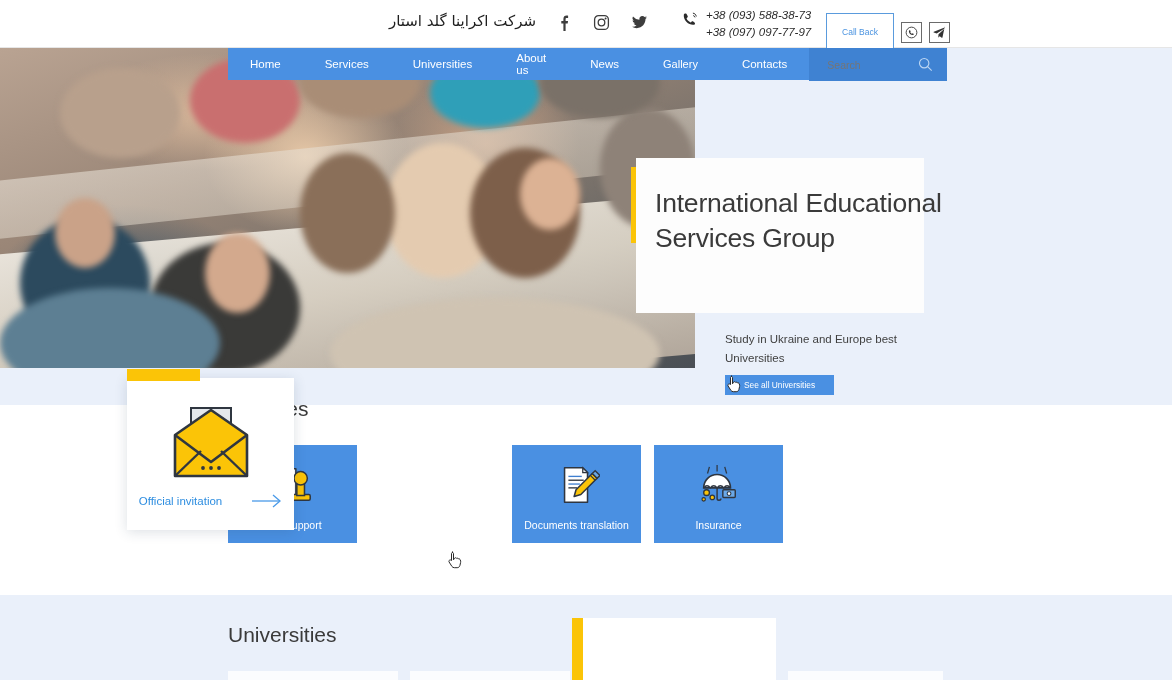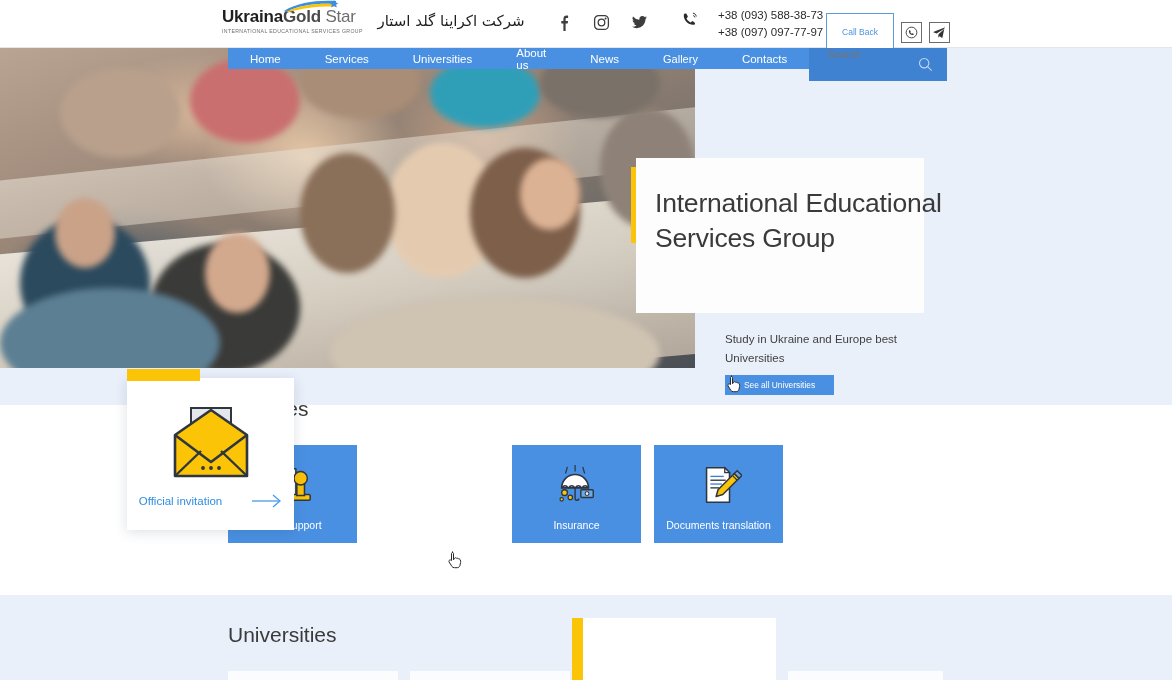--- a/index.html
+++ b/index.html
@@ -21,31 +21,31 @@
   .logo-block { position: absolute; left: 222px; top: 7px; width: 150px; }
   .logo-wordmark { font-size: 17px; line-height: 19px; letter-spacing: -0.2px; white-space: nowrap; }
   .logo-wordmark .lw-b { font-weight: bold; color: #1f1f1f; }
   .logo-wordmark .lw-g { font-weight: bold; color: #4a4a4a; }
   .logo-wordmark .lw-s { font-weight: normal; color: #6d6d6d; }
   .logo-sub { font-size: 5.2px; line-height: 6.5px; letter-spacing: 0.35px; color: #6e6e6e; margin-top: 2px; text-transform: uppercase; }
   .logo-swoosh { position: absolute; left: 62px; top: -7px; width: 58px; height: 12px; }
 
   .fa-title {
     position: absolute; left: 366px; top: 12px; width: 170px;
-    text-align: center; direction: rtl;
+    text-align: right; direction: rtl;
     font-family: "DejaVu Sans", sans-serif;
     font-size: 15px; color: #1f1f1f;
   }
 
   .socials { position: absolute; left: 555px; top: 14px; display: flex; gap: 21px; align-items: center; }
   .soc-ic { width: 17px; height: 17px; display: flex; align-items: center; justify-content: center; color: #3d3d3d; cursor: pointer; }
 
   .phones { position: absolute; left: 682px; top: 7px; width: 150px; }
   .phone-ic { position: absolute; left: 0px; top: 5px; width: 16px; height: 16px; color: #2b2b2b; }
-  .phone-line { margin-left: 36px; font-size: 11.5px; line-height: 17px; color: #2b2b2b; white-space: nowrap; }
+  .phone-line { margin-left: 24px; font-size: 11.5px; line-height: 17px; color: #2b2b2b; white-space: nowrap; font-style: italic; }
 
   .cta-group { position: absolute; left: 826px; top: 13px; display: flex; align-items: center; gap: 7px; }
   .callback-btn {
     width: 68px; height: 38px; border: 1px solid #5a9bdd; background: #fff;
     color: #4a93e0; font-size: 8.5px; display: flex; align-items: center; justify-content: center;
     cursor: pointer;
   }
   .sq-btn {
     width: 21px; height: 21px; border: 1px solid #6b6b6b; background: #fff;
     display: flex; align-items: center; justify-content: center; cursor: pointer; color: #333;
@@ -139,31 +139,20 @@
   .ug2 { left: 410px; width: 160px; }
   .ug3 { left: 788px; width: 155px; }
 </style>
 </head>
 <body>
 
 <div class="page">
 
   <div class="topbar">
 
-    <div class="logo-block">
-      <svg class="logo-swoosh" viewBox="0 0 58 12">
-        <path d="M0 11 C14 2, 34 0, 52 1 L52 4 C34 3, 15 5, 2 12 Z" fill="#3a8fe0"></path>
-        <path d="M2 12 C15 5, 34 3, 52 4 L52 6.5 C34 6, 16 8, 4 12.5 Z" fill="#fbc407"></path>
-        <path d="M50 0 l1.4 2.6 2.9 .3 -2.2 1.9 .7 2.8 -2.8-1.6 -2.8 1.6 .7-2.8 -2.2-1.9 2.9-.3z" fill="#3a8fe0"></path>
-      </svg>
-      <div class="logo-wordmark">
-        <span class="lw-b">Ukraina</span><span class="lw-g">Gold</span><span class="lw-s"> Star</span>
-      </div>
-      <div class="logo-sub">International Educational Services Group</div>
-    </div>
 
     <div class="fa-title">شرکت اکراینا گلد استار</div>
 
     <div class="socials">
       <span class="soc-ic">
         <svg width="17" height="17" viewBox="0 0 17 17">
             <path d="M10.6 17V9.6h2.1l.32-2.6h-2.42V5.3c0-.75.2-1.26 1.3-1.26h1.2V1.72C12.9 1.68 12.3 1.6 11.6 1.6c-1.9 0-3.2 1.18-3.2 3.35V7H6.3v2.6h2.1V17z" fill="#3d3d3d"></path>
           </svg>
       </span>
       <span class="soc-ic">
@@ -243,30 +232,30 @@
         <polyline points="10,2 2,9 10,15" fill="none" stroke="#8fbdea" stroke-width="1.4"></polyline>
       </svg>
       <svg class="h-arrow" viewBox="0 0 32 16">
         <line x1="1" y1="9" x2="29" y2="9" stroke="#c9d6e8" stroke-width="1.6"></line>
         <polyline points="22,2 30,9 22,15" fill="none" stroke="#c9d6e8" stroke-width="1.4"></polyline>
       </svg>
     </div>
   </div>
 
   <div style="position:absolute;left:228px;top:48px;width:712px;height:33px;display:flex;z-index:20;">
-    <div style="display:flex;background:#4a90e2;height:21px;">
+    <div style="display:flex;background:#4a90e2;height:32px;">
       <div style="padding:0 22px;display:flex;align-items:center;font-size:11.5px;color:#fff;cursor:pointer;">Home</div>
       <div style="padding:0 22px;display:flex;align-items:center;font-size:11.5px;color:#fff;cursor:pointer;">Services</div>
       <div style="padding:0 22px;display:flex;align-items:center;font-size:11.5px;color:#fff;cursor:pointer;">Universities</div>
       <div style="padding:0 22px;display:flex;align-items:center;font-size:11.5px;color:#fff;cursor:pointer;">About us</div>
       <div style="padding:0 22px;display:flex;align-items:center;font-size:11.5px;color:#fff;cursor:pointer;">News</div>
       <div style="padding:0 22px;display:flex;align-items:center;font-size:11px;color:#fff;cursor:pointer;">Gallery</div>
       <div style="padding:9px 22px;display:flex;align-items:center;font-size:11.5px;color:#fff;cursor:pointer;">Contacts</div>
     </div>
-    <div style="position:relative;flex:1;background:#3f82d2;height:33px;display:flex;align-items:flex-start;">
+    <div style="position:relative;flex:1;background:#3f82d2;height:33px;display:flex;align-items:center;">
       <input style="background: transparent; border: none; outline: none; color: rgb(232, 240, 251); font-size: 10.5px; font-family: &quot;Liberation Sans&quot;, sans-serif; margin-left: 18px; width: 120px;" placeholder="Search">
       <svg style="position:absolute;right:14px;top:9px;" width="15" height="15" viewBox="0 0 16 16">
         <circle cx="6.6" cy="6.6" r="5" fill="none" stroke="#bcd6f3" stroke-width="1.2"></circle>
         <line x1="10.3" y1="10.3" x2="14.6" y2="14.6" stroke="#bcd6f3" stroke-width="1.2"></line>
       </svg>
     </div>
   </div>
 
   <div class="services">
     <div class="sec-title">Services</div>
@@ -283,52 +272,52 @@
           <line x1="10" y1="24" x2="18" y2="24" stroke="#3f7fd0" stroke-width="1.4"></line>
           <rect x="22" y="33" width="20" height="6" rx="1.5" fill="#fbc407" stroke="#2f3640" stroke-width="1.6"></rect>
           <rect x="28" y="22" width="8" height="12" fill="#fbc407" stroke="#2f3640" stroke-width="1.6"></rect>
           <circle cx="32" cy="16" r="7" fill="#fbc407" stroke="#2f3640" stroke-width="1.6"></circle>
         </svg>
         <div class="svc-label">Visa support</div>
       </div>
 
       <div class="svc-card" style="visibility:hidden;"></div>
 
+
+      <div class="svc-card">
+        <svg class="svc-icon" viewBox="0 0 48 46">
+          <path d="M11 5h19l5 5v31H11z" fill="#fff" stroke="#2f3640" stroke-width="1.6" stroke-linejoin="round"></path>
+          <path d="M30 5v5h5z" fill="#e6ebf0" stroke="#2f3640" stroke-width="1.3"></path>
+          <line x1="15" y1="14" x2="29" y2="14" stroke="#3f7fd0" stroke-width="1.4"></line>
+          <line x1="15" y1="18" x2="31" y2="18" stroke="#2f3640" stroke-width="1.4"></line>
+          <line x1="15" y1="22" x2="27" y2="22" stroke="#3f7fd0" stroke-width="1.4"></line>
+          <line x1="15" y1="26" x2="24" y2="26" stroke="#2f3640" stroke-width="1.4"></line>
+          <path d="M40 11l5 5-17 17-7 2 2-7z" fill="#fbc407" stroke="#2f3640" stroke-width="1.6" stroke-linejoin="round"></path>
+          <path d="M38 13l5 5" stroke="#2f3640" stroke-width="1.3"></path>
+          <path d="M40 11l3-3 5 5-3 3z" fill="#6aa8e8" stroke="#2f3640" stroke-width="1.5"></path>
+        </svg>
+        <div class="svc-label">Documents translation</div>
+      </div>
 
       <div class="svc-card">
         <svg class="svc-icon" viewBox="0 0 48 46">
           <line x1="14" y1="4" x2="12" y2="11" stroke="#2f3640" stroke-width="1.3"></line>
           <line x1="22" y1="2" x2="22" y2="9" stroke="#2f3640" stroke-width="1.3"></line>
           <line x1="30" y1="4" x2="32" y2="11" stroke="#2f3640" stroke-width="1.3"></line>
           <path d="M8 26c0-8 6.3-14 14-14s14 6 14 14z" fill="#fff" stroke="#2f3640" stroke-width="1.7"></path>
           <path d="M8 26c2.3-3 4.6-3 7 0 2.3-3 4.6-3 7 0 2.3-3 4.6-3 7 0 2.3-3 4.6-3 7 0" fill="none" stroke="#2f3640" stroke-width="1.4"></path>
           <path d="M22 26v11c0 2.5 4 2.5 4 0" fill="none" stroke="#2f3640" stroke-width="1.5"></path>
           <rect x="28" y="28" width="13" height="8" rx="1" fill="#6aa8e8" stroke="#2f3640" stroke-width="1.5"></rect>
           <circle cx="34.5" cy="32" r="2" fill="#fff" stroke="#2f3640" stroke-width="1.1"></circle>
           <circle cx="11" cy="31" r="3" fill="#fbc407" stroke="#2f3640" stroke-width="1.4"></circle>
           <circle cx="17" cy="36" r="2.3" fill="#fbc407" stroke="#2f3640" stroke-width="1.3"></circle>
           <circle cx="8" cy="38" r="1.8" fill="#fbc407" stroke="#2f3640" stroke-width="1.2"></circle>
         </svg>
         <div class="svc-label">Insurance</div>
       </div>
-
-      <div class="svc-card">
-        <svg class="svc-icon" viewBox="0 0 48 46">
-          <path d="M11 5h19l5 5v31H11z" fill="#fff" stroke="#2f3640" stroke-width="1.6" stroke-linejoin="round"></path>
-          <path d="M30 5v5h5z" fill="#e6ebf0" stroke="#2f3640" stroke-width="1.3"></path>
-          <line x1="15" y1="14" x2="29" y2="14" stroke="#3f7fd0" stroke-width="1.4"></line>
-          <line x1="15" y1="18" x2="31" y2="18" stroke="#2f3640" stroke-width="1.4"></line>
-          <line x1="15" y1="22" x2="27" y2="22" stroke="#3f7fd0" stroke-width="1.4"></line>
-          <line x1="15" y1="26" x2="24" y2="26" stroke="#2f3640" stroke-width="1.4"></line>
-          <path d="M40 11l5 5-17 17-7 2 2-7z" fill="#fbc407" stroke="#2f3640" stroke-width="1.6" stroke-linejoin="round"></path>
-          <path d="M38 13l5 5" stroke="#2f3640" stroke-width="1.3"></path>
-          <path d="M40 11l3-3 5 5-3 3z" fill="#6aa8e8" stroke="#2f3640" stroke-width="1.5"></path>
-        </svg>
-        <div class="svc-label">Documents translation</div>
-      </div>
     </div>
 
     <div class="svc-card active">
       <div class="svc-tab"></div>
       <svg class="svc-icon" viewBox="0 0 88 78">
         <rect x="24" y="4" width="40" height="34" fill="#e4e8ec" stroke="#2f3640" stroke-width="2"></rect>
         <line x1="31" y1="15" x2="57" y2="15" stroke="#1d3557" stroke-width="2.4"></line>
         <line x1="31" y1="22" x2="57" y2="22" stroke="#1d3557" stroke-width="2.4"></line>
         <line x1="31" y1="29" x2="57" y2="29" stroke="#1d3557" stroke-width="2.4"></line>
         <path d="M8 31 L44 6 L80 31 V72 H8 Z" fill="#fbc407" stroke="#2f3640" stroke-width="2.6" stroke-linejoin="round"></path>

